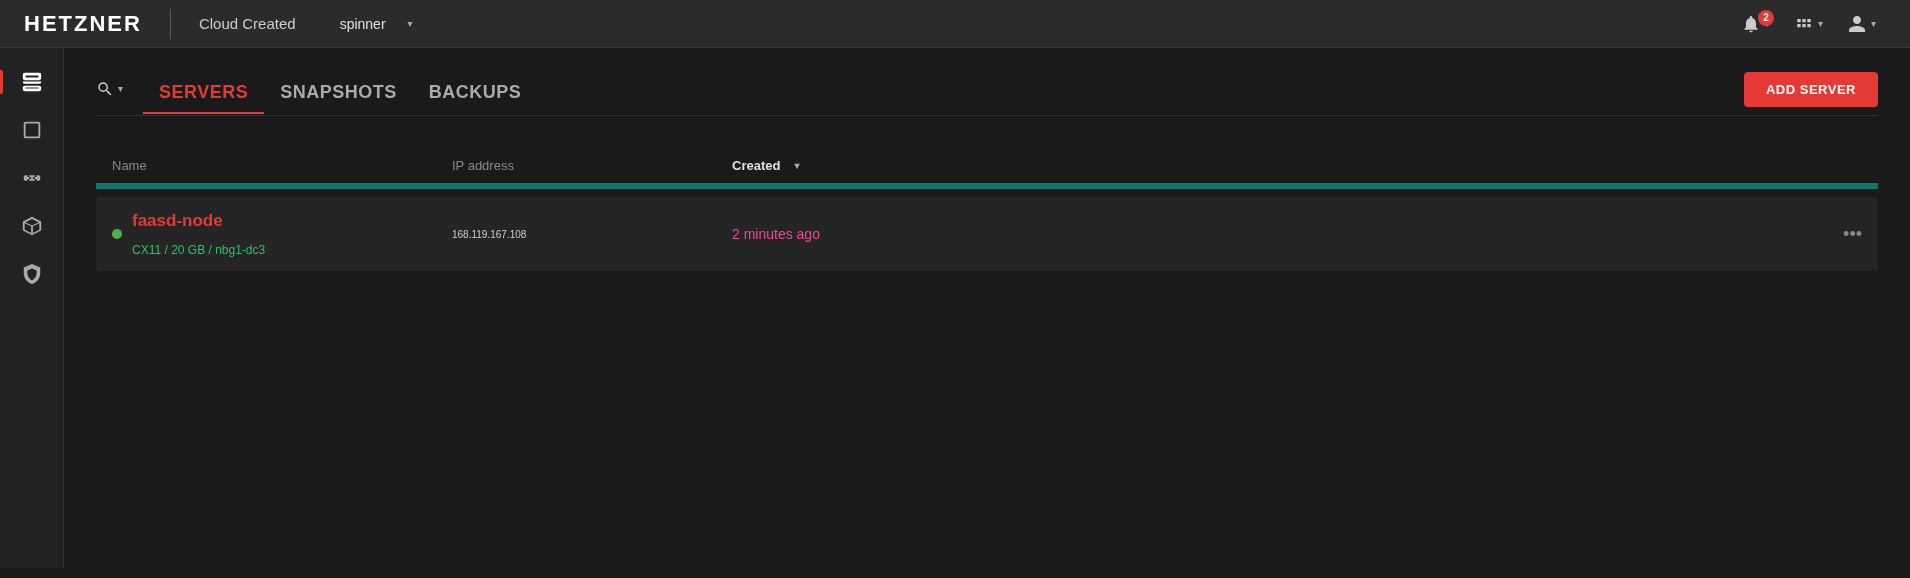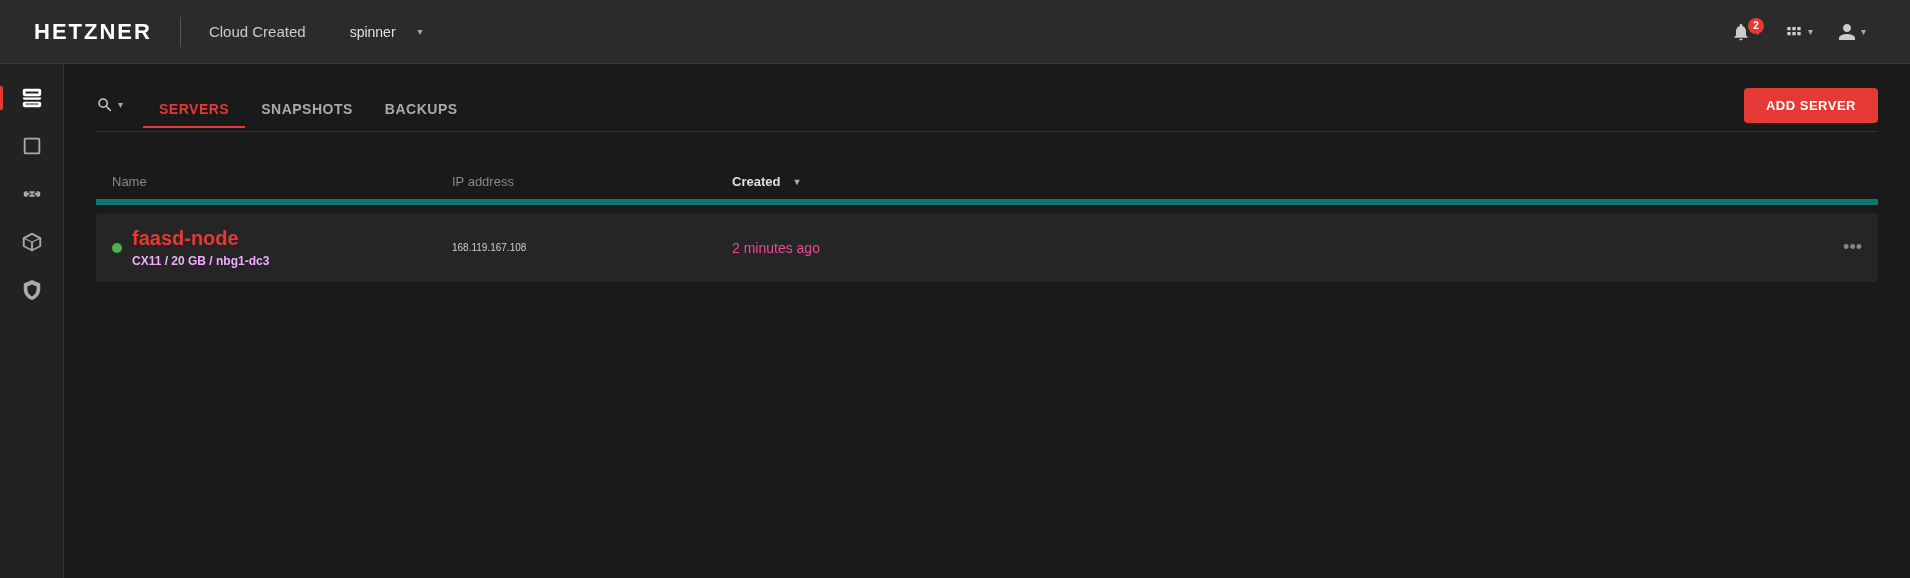--- a/index.html
+++ b/index.html
@@ -1,24 +1,24 @@
 <!DOCTYPE html>
 <html><head>
   <meta charset="utf-8">
   <style>
     * { box-sizing: border-box; margin: 0; padding: 0; }
     body { background: #1a1a1a; color: #e0e0e0; font-family: 'Segoe UI', Arial, sans-serif; font-size: 14px; min-height: 578px; }
 
     
     .topnav {
       background: #2b2b2b;
-      height: 64px;
-      display: flex;
-      align-items: center;
-      padding: 0 34px;
+      height: 48px;
+      display: flex;
+      align-items: center;
+      padding: 0 24px;
       border-bottom: 1px solid #3a3a3a;
     }
     .topnav-logo {
       display: flex;
       align-items: center;
       gap: 12px;
     }
     .logo-text {
       color: #fff;
       font-size: 22px;
@@ -151,21 +151,21 @@
       cursor: pointer;
       color: #ccc;
       font-size: 14px;
       margin-right: 8px;
     }
     .tab {
       padding: 8px 16px;
       padding-bottom: 10px;
       cursor: pointer;
       color: #aaa;
-      font-size: 14px;
+      font-size: 18px;
       font-weight: 600;
       letter-spacing: 0.5px;
       text-transform: uppercase;
       position: relative;
     }
     .tab.active {
       color: #e53935;
     }
     .tab.active::after {
       content: '';
@@ -231,27 +231,26 @@
     .status-dot {
       width: 10px;
       height: 10px;
       border-radius: 50%;
       background: #4caf50;
       flex-shrink: 0;
     }
     .server-name {
       color: #e53935;
       font-weight: 600;
-      font-size: 20px;
+      font-size: 17px;
     }
     .server-meta {
-      color: #f0abfc;
+      color: #22c55e;
       font-size: 12px;
-      margin-top: 4px;
-      font-weight: bold;
+      margin-top: 12px;
     }
     .server-name-info { display: flex; flex-direction: column; }
 
     .ip-cell {
       flex: 0 0 280px;
       color: #ccc;
       font-size: 10px;
     }
     .created-cell {
       flex: 1;

